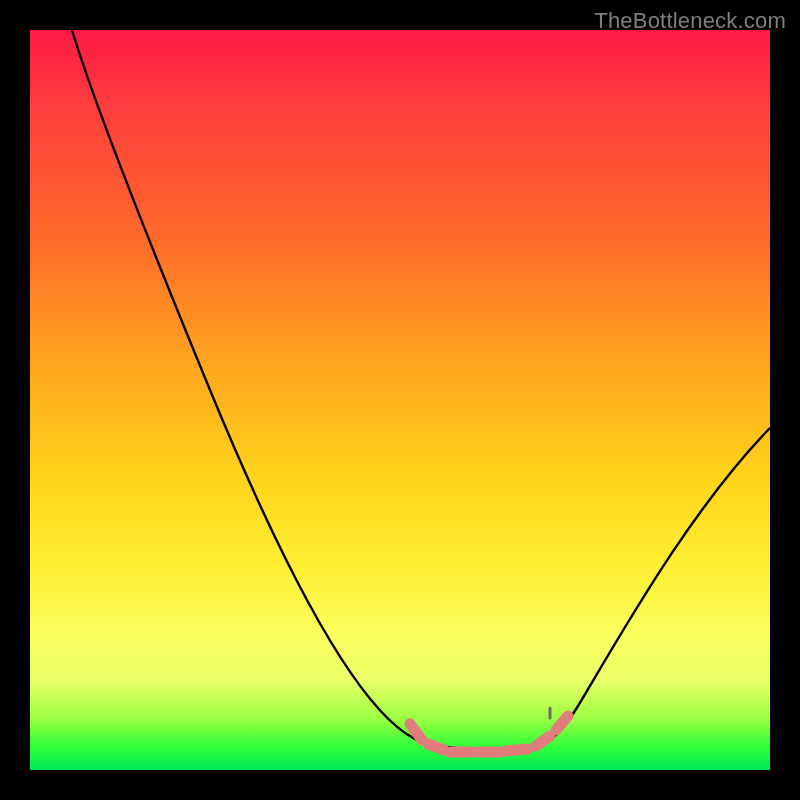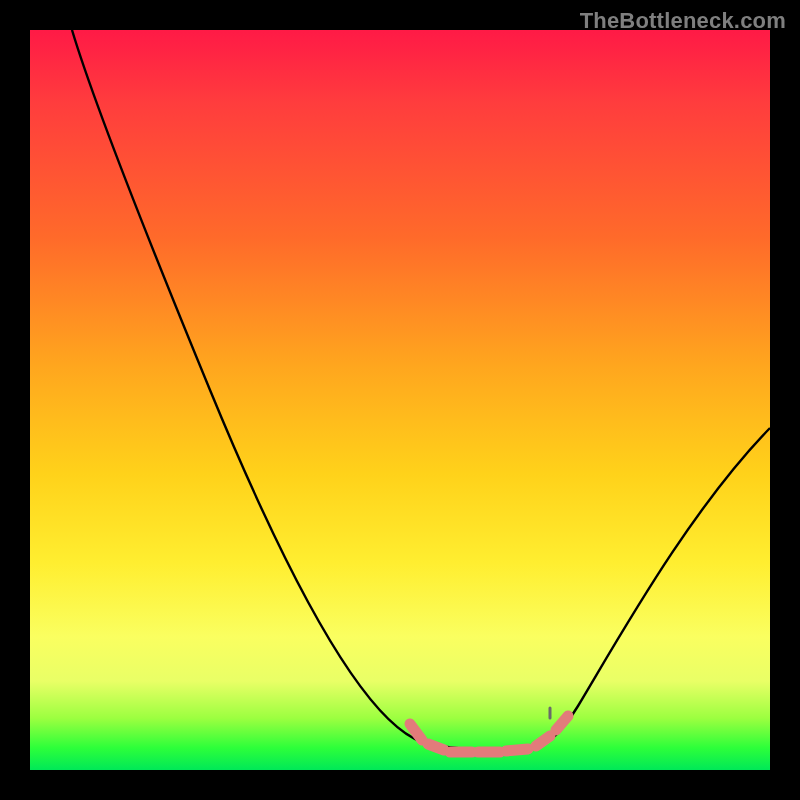--- a/index.html
+++ b/index.html
@@ -40,21 +40,21 @@
       #2dff3a 97%,
       #00e858 100%
     );
   }
   .watermark {
     position: absolute;
     top: 8px;
     right: 14px;
     color: #7f7f7f;
     font-size: 22px;
-    font-weight: 700;
+    font-weight: 400;
     letter-spacing: 0.2px;
     user-select: none;
   }
   svg.curve {
     position: absolute;
     left: 0;
     top: 0;
     width: 740px;
     height: 740px;
     overflow: visible;

